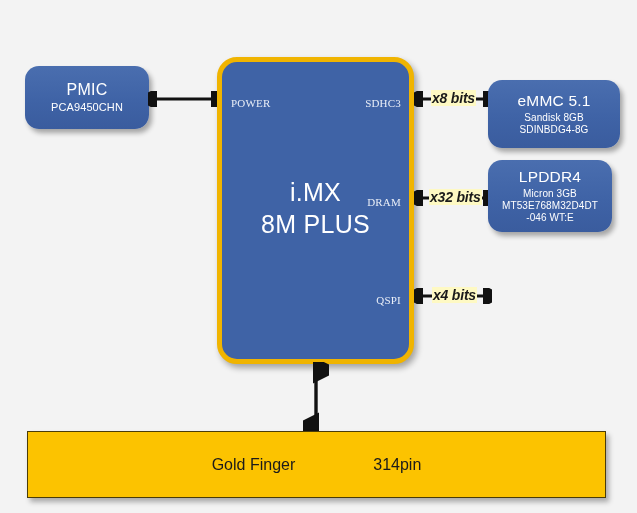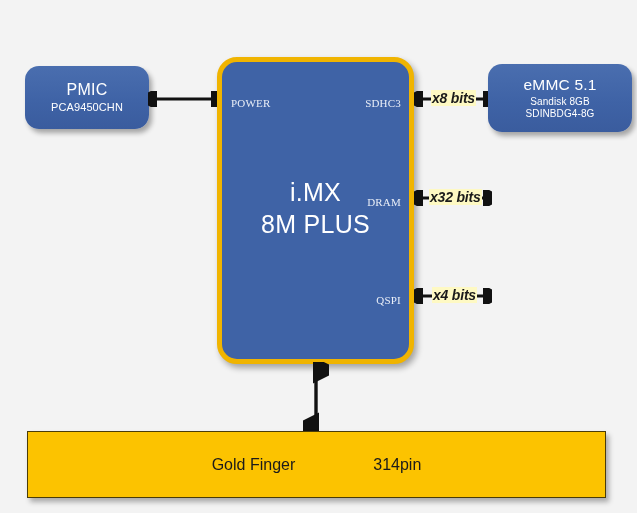--- a/index.html
+++ b/index.html
@@ -87,21 +87,21 @@
     letter-spacing: 0.2px;
     white-space: nowrap;
     font-family: Liberation Serif, serif;
   }
   #port-power { left: 9px;  top: 35px; }
   #port-sdhc3 { right: 8px; top: 35px; }
   #port-dram  { right: 8px; top: 134px; }
   #port-qspi  { right: 8px; top: 232px; margin-left: 12px; }
 
   
-  #emmc   { left: 488px; top: 64px;  width: 144px; height: 68px; }
+  #emmc   { left: 488px; top: 80px;  width: 132px; height: 68px; }
   #lpddr4 { left: 488px; top: 160px; width: 124px; height: 72px; }
   #qspinor{ left: 488px; top: 259px; width: 124px; height: 75px; }
   #emmc .title, #lpddr4 .title, #qspinor .title { font-size: 15.5px; }
   #emmc .sub, #lpddr4 .sub, #qspinor .sub { font-size: 10px; }
 
   
   .h-arrow {
     position: absolute;
     height: 16px;
   }
@@ -192,20 +192,26 @@
     <div class="sub">SDINBDG4-8G</div>
   </div>
 
   <div class="h-arrow" style="left:414px; top:190px; width:78px;">
     <svg width="78" height="16" viewBox="0 0 78 16">
       <line x1="6" y1="8" x2="72" y2="8" stroke="#111" stroke-width="3.2" marker-start="url(#ahL)" marker-end="url(#ahR)"></line>
     </svg>
   </div>
   <div class="arrow-label" style="left:429px; top:189px;">x32 bits</div>
 
+  <div class="block" id="lpddr4">
+    <div class="title">LPDDR4</div>
+    <div class="sub">Micron 3GB</div>
+    <div class="sub">MT53E768M32D4DT</div>
+    <div class="sub">-046 WT:E</div>
+  </div>
 
   <div class="h-arrow" style="left:414px; top:288px; width:78px;">
     <svg width="78" height="16" viewBox="0 0 78 16">
       <line x1="6" y1="8" x2="72" y2="8" stroke="#111" stroke-width="3.2" marker-start="url(#ahL)" marker-end="url(#ahR)"></line>
     </svg>
   </div>
   <div class="arrow-label" style="left:432px; top:287px;">x4 bits</div>
 
 
   <div id="v-arrow">

